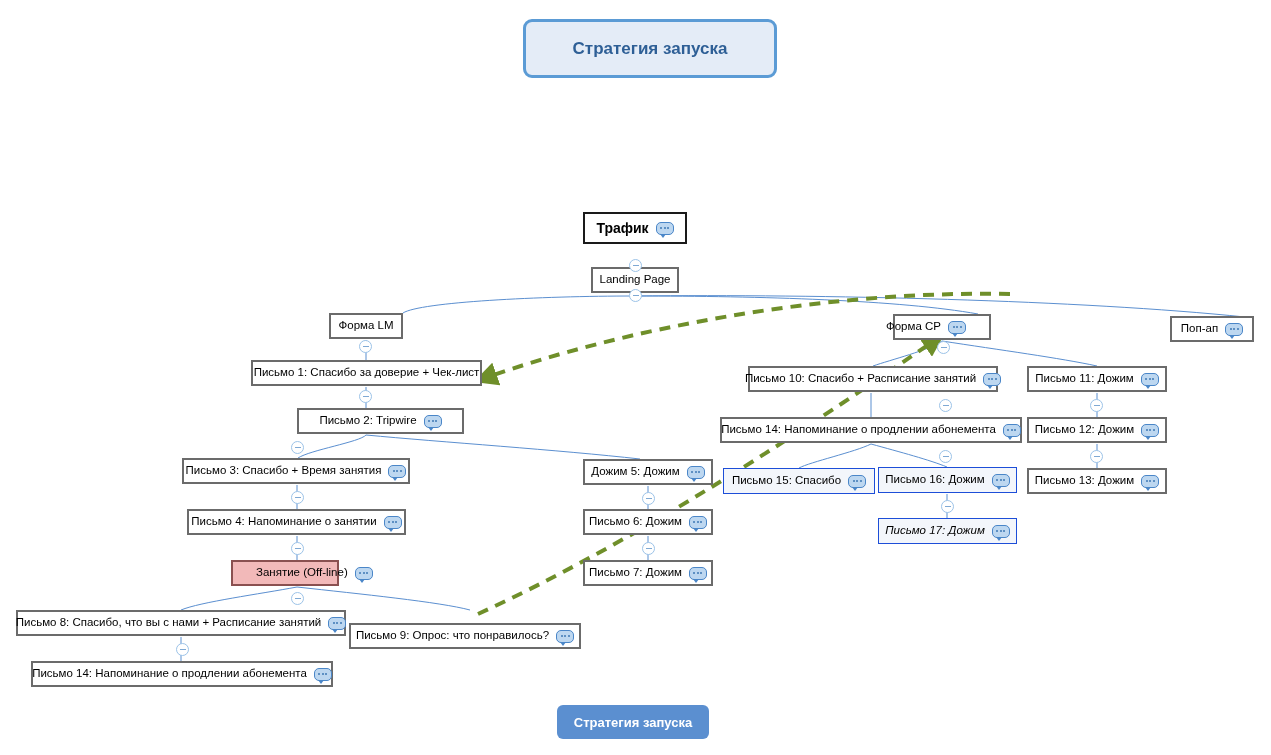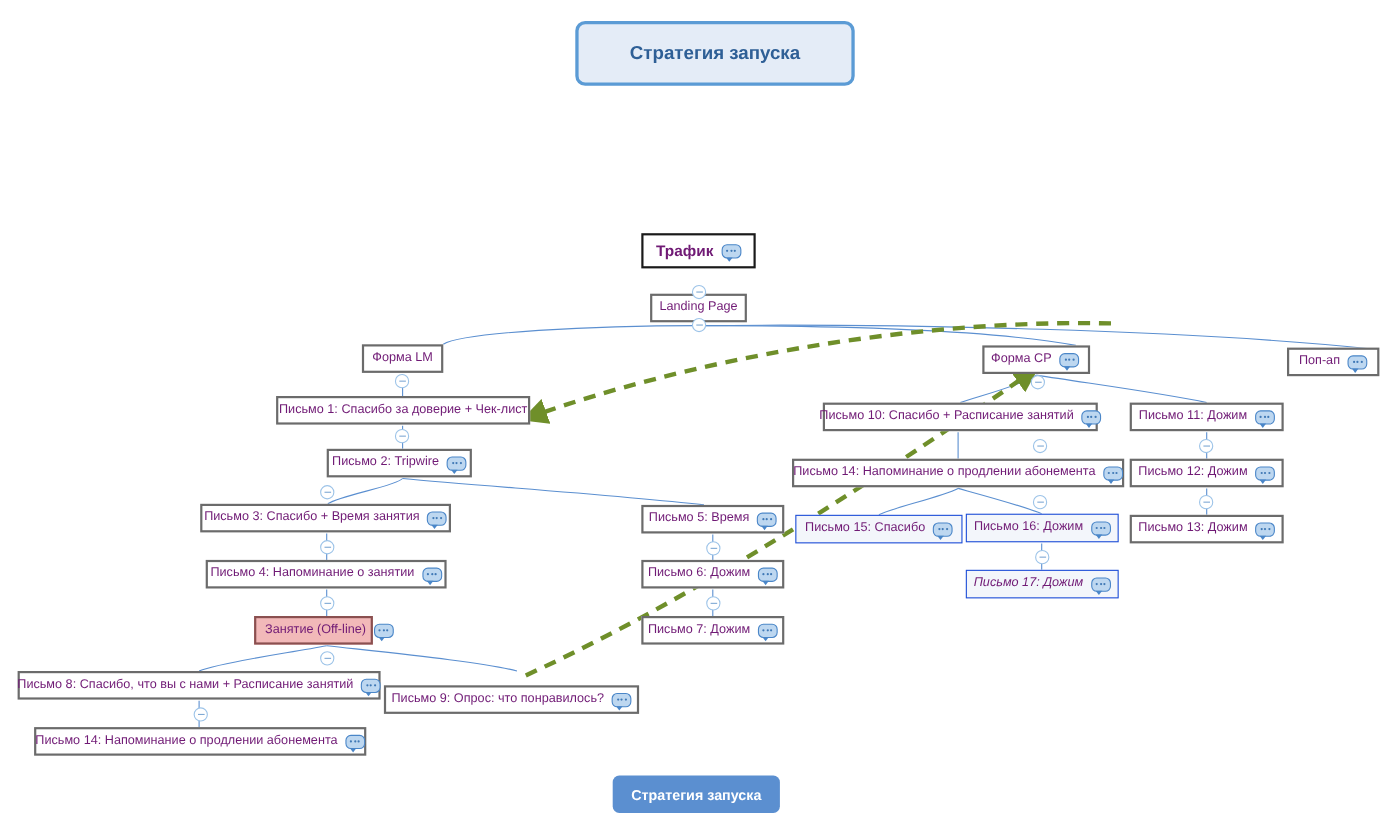--- a/index.html
+++ b/index.html
@@ -40,23 +40,23 @@
   }
 
   
   .node{
     position:absolute;
     box-sizing:border-box;
     display:flex;align-items:center;
     height:26px;
     background:#ffffff;
     border:2px solid #6b6b6b;
-    padding:0 8px;
+    padding:0 23px;
     font-size:11.5px;
-    color:#701a75;
+    color:#000000;
     white-space:nowrap;
     cursor:default;
   }
   .node .lbl{line-height:1;}
   .node.root{
     border:2px solid #1a1a1a;
     font-weight:bold;
     font-size:14px;
     height:32px;
   }
@@ -185,21 +185,21 @@
           <span class="dots">
             <i></i>
             <i></i>
             <i></i>
           </span>
         </span>
       </div>
       <div class="node" style="left: 251px; top: 360px; width: 231px; justify-content: center;">
         <span class="lbl">Письмо 1: Спасибо за доверие + Чек-лист</span>
       </div>
-      <div class="node" style="left: 297px; top: 408px; width: 132px; justify-content: center;">
+      <div class="node" style="left: 297px; top: 408px; width: 167px; justify-content: center;">
         <span class="lbl">Письмо 2: Tripwire</span>
         <span class="bubble">
           <span class="dots">
             <i></i>
             <i></i>
             <i></i>
           </span>
         </span>
       </div>
       <div class="node" style="left: 182px; top: 458px; width: 228px; justify-content: center;">
@@ -256,21 +256,21 @@
         <span class="lbl">Письмо 14: Напоминание о продлении абонемента</span>
         <span class="bubble">
           <span class="dots">
             <i></i>
             <i></i>
             <i></i>
           </span>
         </span>
       </div>
       <div class="node" style="left: 583px; top: 459px; width: 130px; justify-content: center;">
-        <span class="lbl">Письмо 5: Время</span>
+        <span class="lbl">Дожим 5: Дожим</span>
         <span class="bubble">
           <span class="dots">
             <i></i>
             <i></i>
             <i></i>
           </span>
         </span>
       </div>
       <div class="node" style="left: 583px; top: 509px; width: 130px; justify-content: center;">
         <span class="lbl">Письмо 6: Дожим</span>

